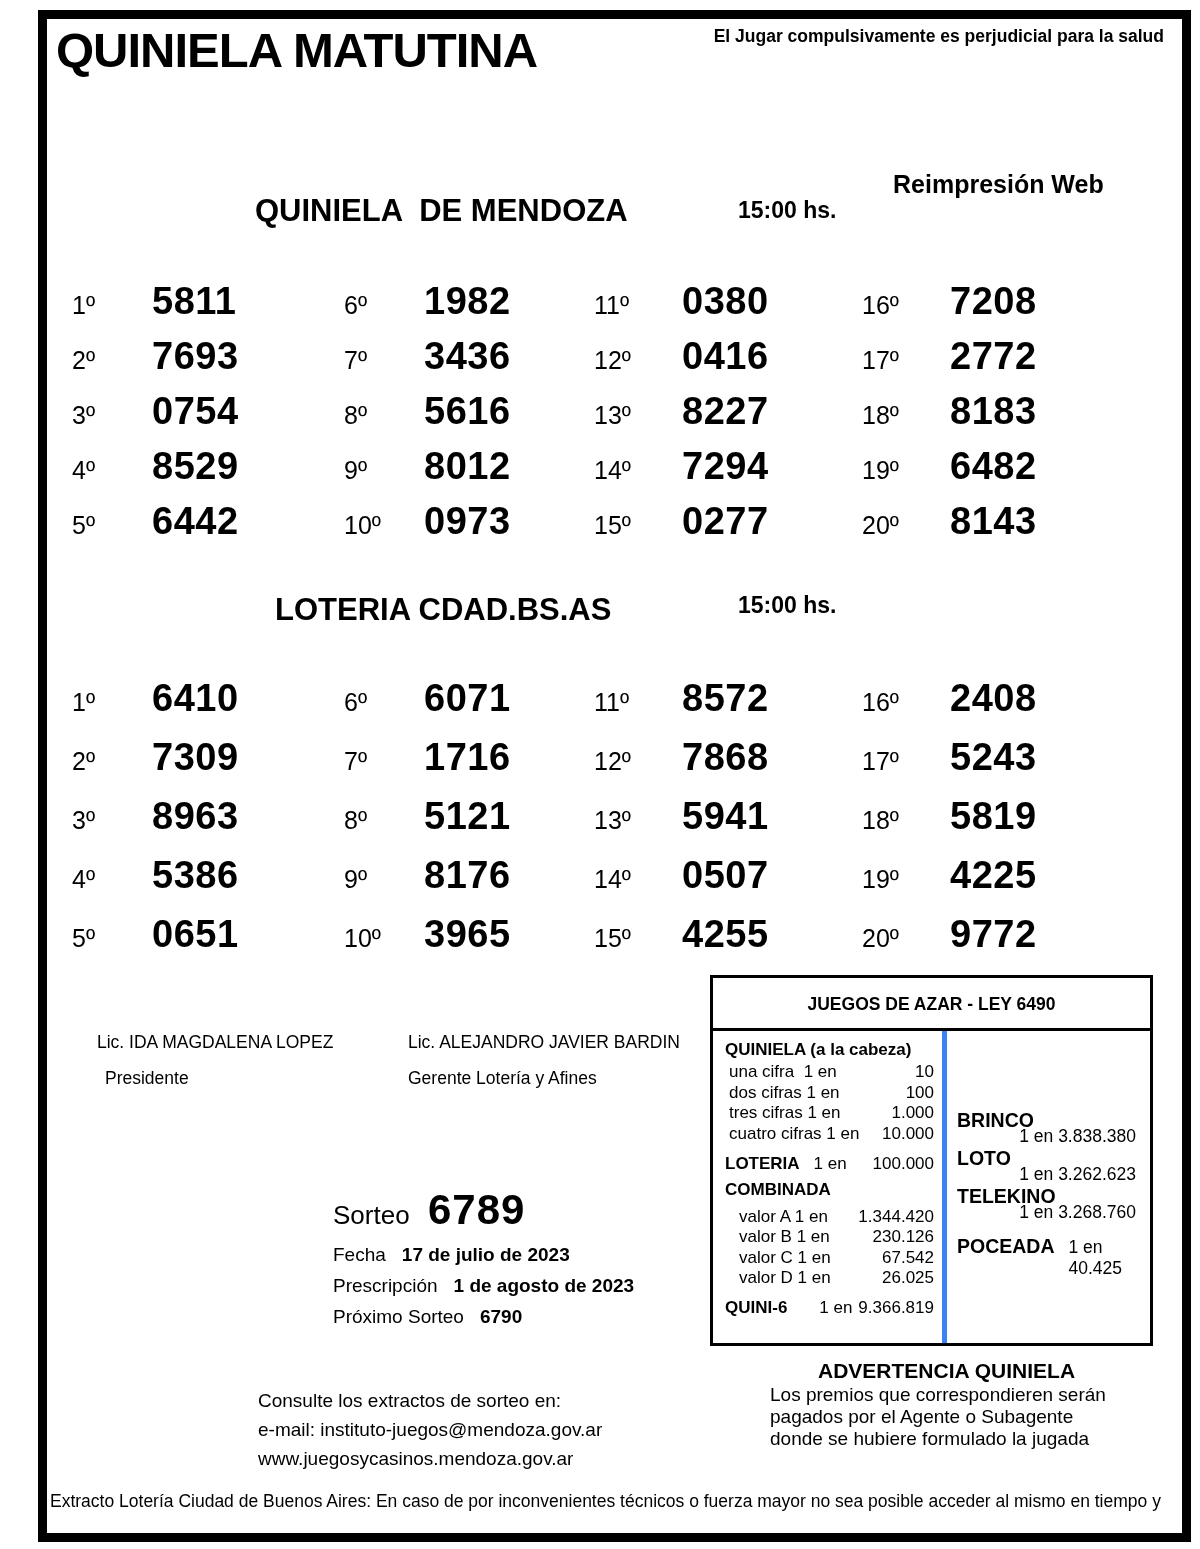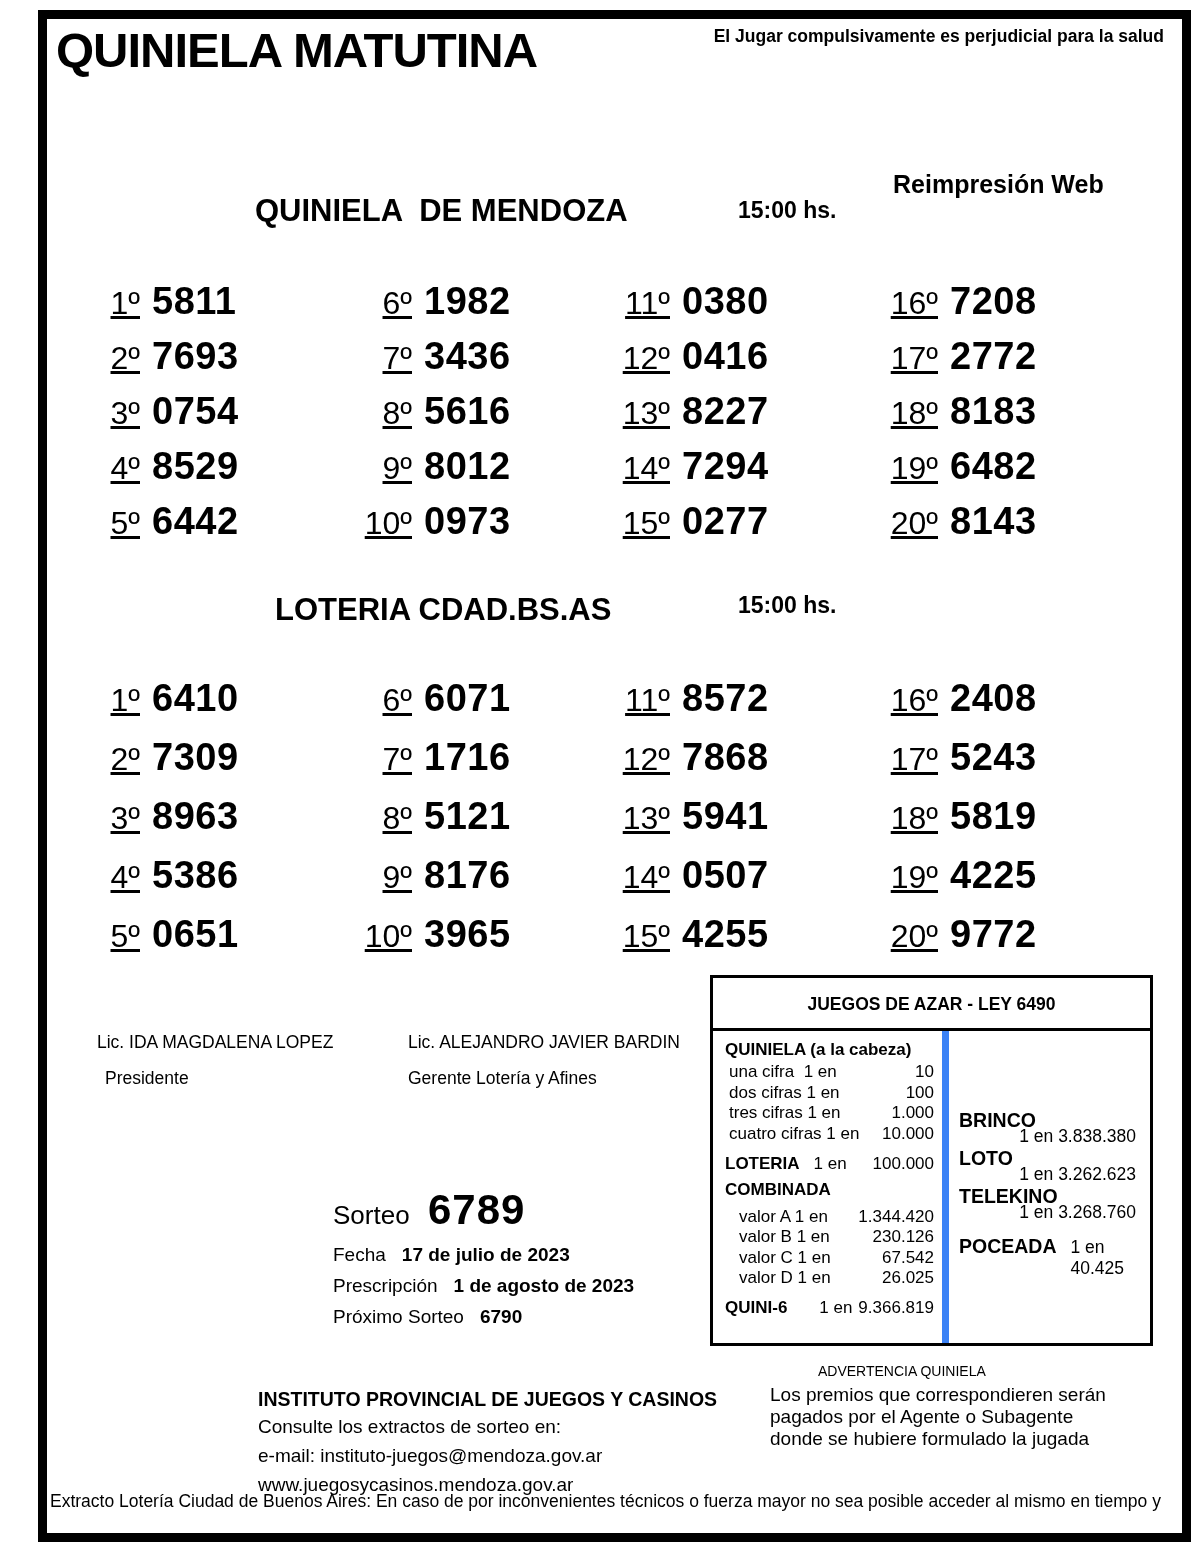--- a/index.html
+++ b/index.html
@@ -16,33 +16,33 @@
   .health { top:26px; right:36px; font-size:17.5px; font-weight:bold; white-space:nowrap; }
 
   .sec-title { font-size:31px; font-weight:bold; white-space:pre; }
   .sec-time  { font-size:23px; font-weight:bold; white-space:nowrap; }
   .reprint   { font-size:25px; font-weight:bold; white-space:nowrap; }
 
   .rcol { position:absolute; }
   .rrow { display:flex; align-items:baseline; }
   .mz .rrow { height:55px; }
   .bs .rrow { height:59px; }
-  .ord { font-size:32px; text-align:right;text-decoration:underline; }
+  .ord { font-size:25px; text-align:left; }
   .num { font-size:38px; font-weight:bold; margin-left:12px; letter-spacing:0.5px; }
   .w1 .ord { width:68px; }
   .w2 .ord { width:76px; }
 
   .official-name { font-size:17.5px; white-space:nowrap; }
   .official-role { font-size:17.5px; white-space:nowrap; }
 
   .prob-box { left:710px; top:975px; width:443px; height:371px; border:3px solid #000; display:flex; flex-direction:column; }
   .prob-head { text-align:center; font-weight:bold; font-size:17.5px; line-height:23px; padding:15px 0 12px; border-bottom:3px solid #000; }
   .prob-body { flex:1; display:flex; }
   .prob-left { width:229px; padding:8px 8px 0 12px; font-size:17px; }
-  .prob-right { flex:1; border-left:7px solid #3b82f6; padding:78px 10px 0 10px; font-size:17.5px; }
+  .prob-right { flex:1; border-left:5px solid #3b82f6; padding:78px 10px 0 10px; font-size:17.5px; }
   .prow { display:flex; align-items:baseline; line-height:20.5px; }
   .prow .val { margin-left:auto; text-align:right; }
   .phead { font-weight:bold; line-height:21px; }
   .indent { padding-left:14px; }
   .mid { margin-left:14px; }
   .game { display:flex; flex-direction:column; }
   .gname { font-weight:bold; font-size:19.5px; line-height:22px; }
   .gval { align-self:flex-end; margin-top:-6px; padding-right:4px; line-height:22px; }
   .game-inline { margin-top:12px; display:flex; align-items:baseline; }
   .game-inline .gval2 { margin-left:14px; }
@@ -50,21 +50,21 @@
   .sorteo-label { left:333px; top:1200px; font-size:26px; }
   .sorteo-number { left:428px; top:1186px; font-size:42px; font-weight:bold; letter-spacing:1px; }
   .draw-line { font-size:19px; white-space:nowrap; }
   .draw-line .dval { font-weight:bold; margin-left:16px; }
 
   .institute { left:258px; top:1386px; }
   .inst-title { font-weight:bold; font-size:19.5px; line-height:26px; }
   .inst-line { font-size:19px; line-height:29px; white-space:nowrap; }
 
   .warning { left:770px; top:1358px; width:380px; }
-  .warn-title { font-weight:normal; font-size:14px; line-height:26px; padding-left:48px; }
+  .warn-title { font-weight:bold; font-size:21px; line-height:26px; padding-left:48px; }
   .warn-line { font-size:19px; line-height:22px; white-space:nowrap; }
 
   .footer { left:50px; top:1488px; width:1118px; font-size:17.5px; line-height:26px; }
 </style>
 </head>
 <body>
 
 <div class="page-border"></div>
 
 <div class="abs title">QUINIELA MATUTINA</div>
@@ -332,21 +332,20 @@
   </div>
 </div>
 
 <div class="abs sorteo-label">Sorteo</div>
 <div class="abs sorteo-number">6789</div>
 <div class="abs draw-line" style="left:333px; top:1244px;"><span>Fecha</span><span class="dval">17 de julio de 2023</span></div>
 <div class="abs draw-line" style="left:333px; top:1275px;"><span>Prescripción</span><span class="dval">1 de agosto de 2023</span></div>
 <div class="abs draw-line" style="left:333px; top:1306px;"><span>Próximo Sorteo</span><span class="dval">6790</span></div>
 
 <div class="abs institute">
-  <div class="inst-title">INSTITUTO PROVINCIAL DE JUEGOS Y CASINOS</div>
   <div class="inst-line">Consulte los extractos de sorteo en:</div>
   <div class="inst-line">e-mail:  instituto-juegos@mendoza.gov.ar</div>
   <div class="inst-line">www.juegosycasinos.mendoza.gov.ar</div>
 </div>
 
 <div class="abs warning">
   <div class="warn-title">ADVERTENCIA QUINIELA</div>
   <div class="warn-line">Los premios que correspondieren serán</div>
   <div class="warn-line">pagados por el Agente o Subagente</div>
   <div class="warn-line">donde se hubiere formulado la jugada</div>

